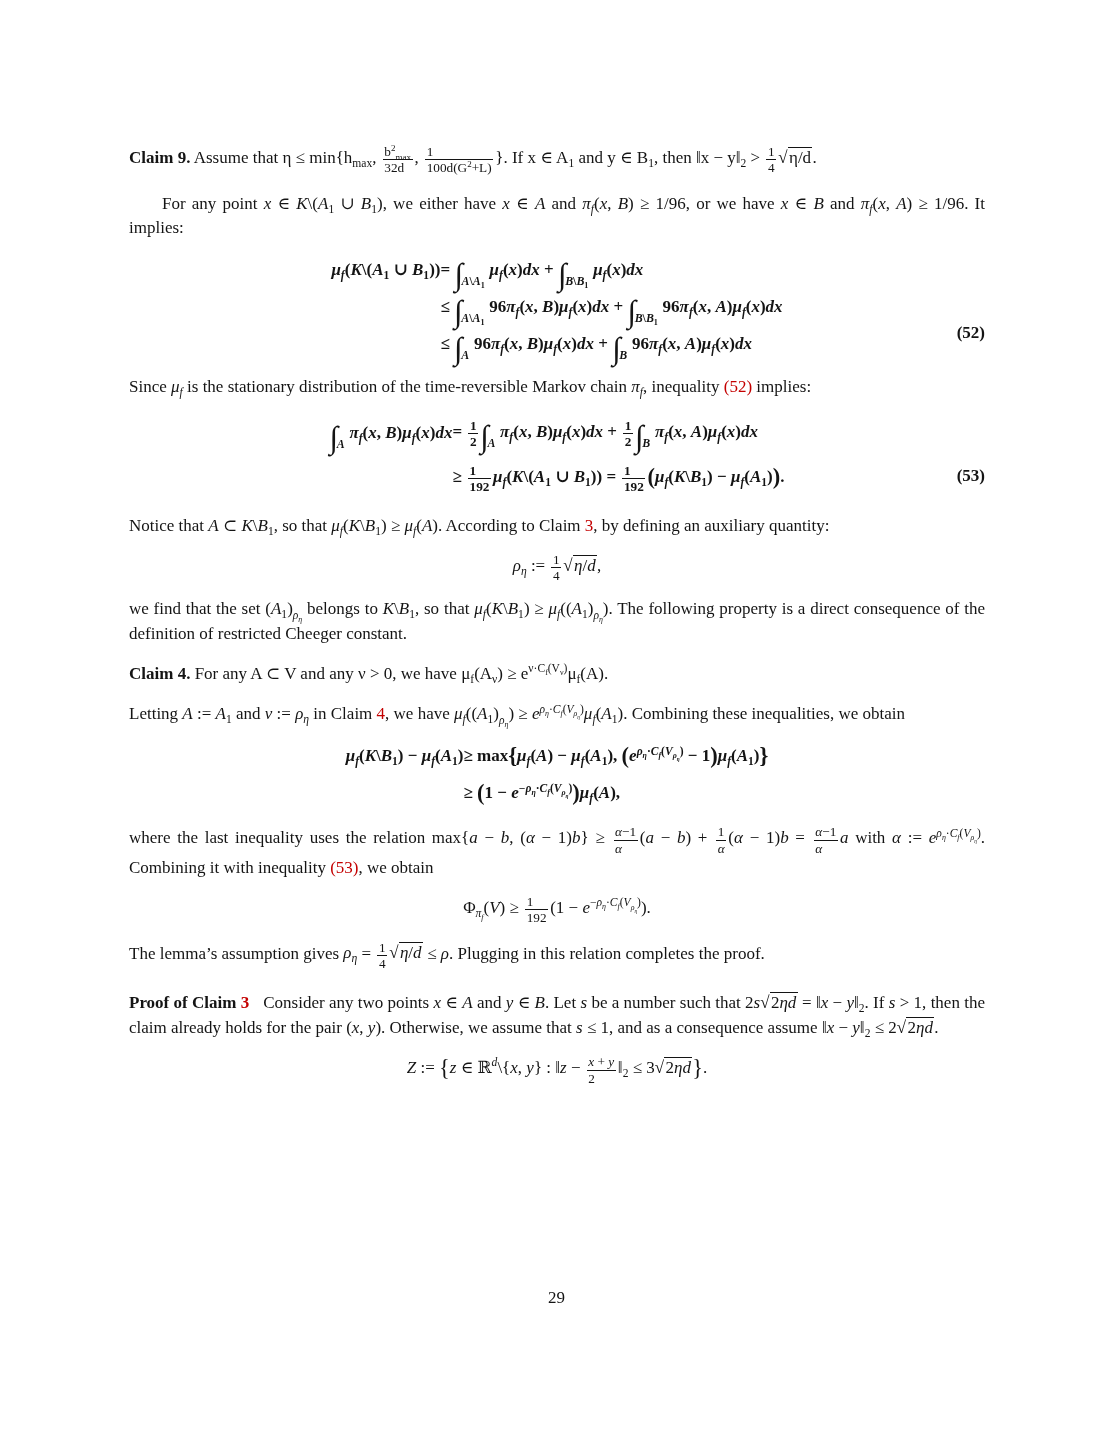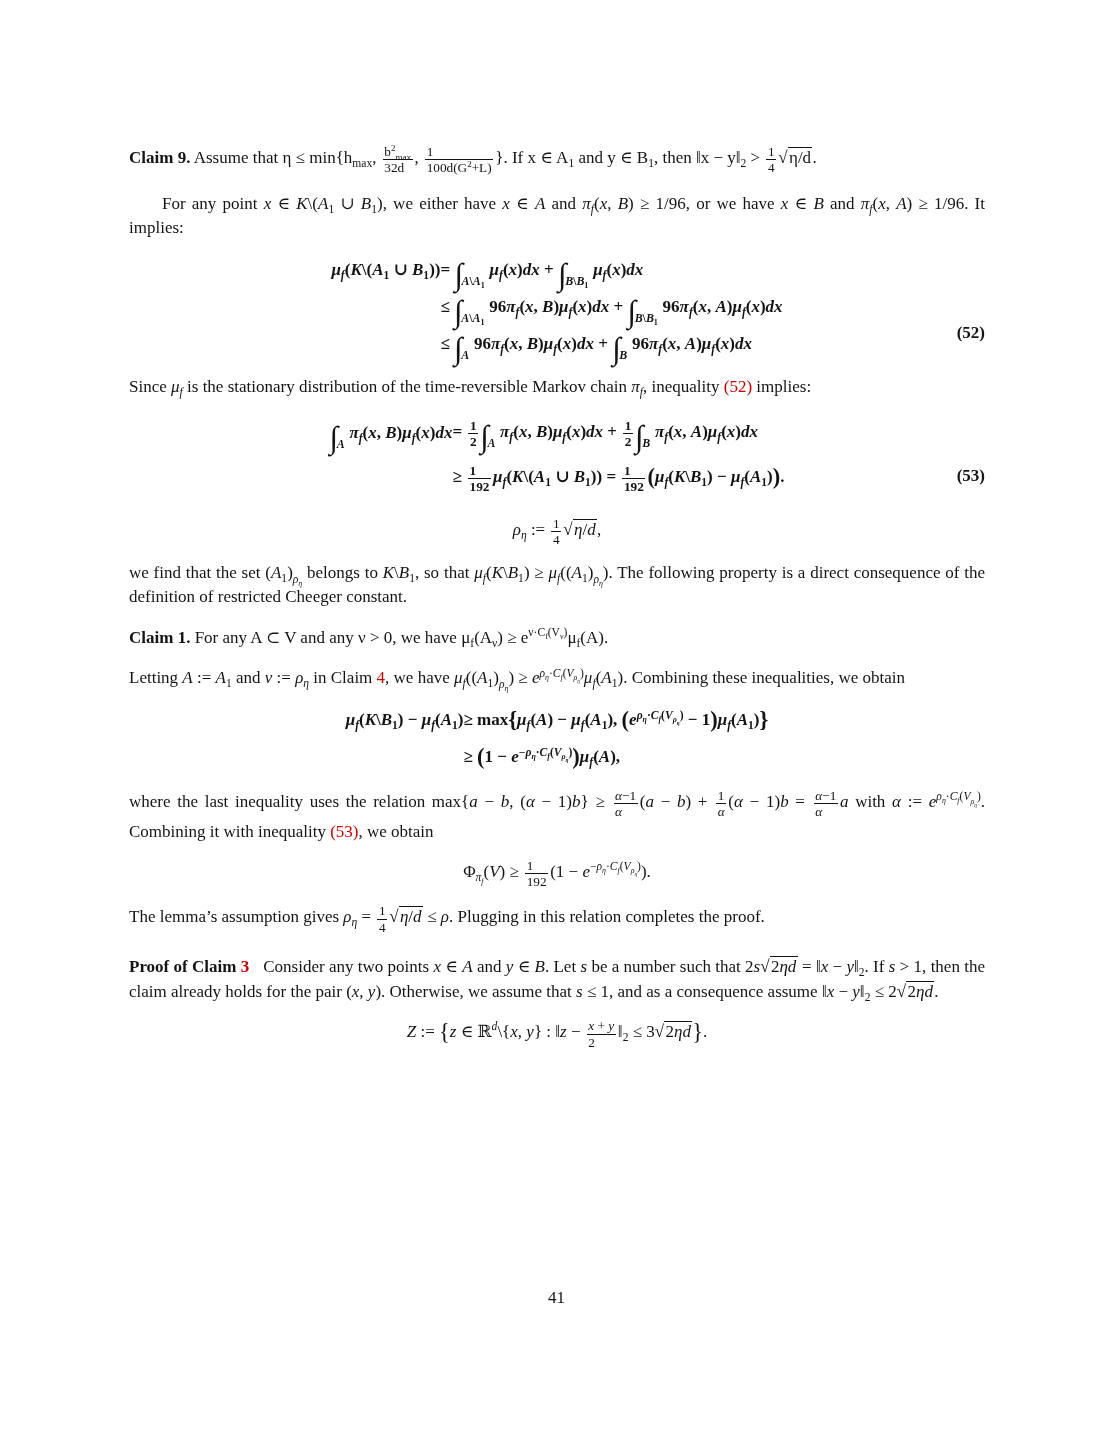--- a/index.html
+++ b/index.html
@@ -91,27 +91,28 @@
       </tr>
       <tr>
         <td class="el"></td>
         <td class="er">≥ <span class="frac"><span class="num">1</span><span class="den">192</span></span><i>μ<sub>f</sub></i>(<i>K</i>\(<i>A</i><sub>1</sub> ∪ <i>B</i><sub>1</sub>)) = <span class="frac"><span class="num">1</span><span class="den">192</span></span><span class="bp">(</span><i>μ<sub>f</sub></i>(<i>K</i>\<i>B</i><sub>1</sub>) − <i>μ<sub>f</sub></i>(<i>A</i><sub>1</sub>)<span class="bp">)</span>.</td>
       </tr>
     </tbody>
       </table>
     <span class="eqnum eqnum-53">(53)</span>
   </div>
 
+  <p class="para">Notice that <i>A</i> ⊂ <i>K</i>\<i>B</i><sub>1</sub>, so that <i>μ<sub>f</sub></i>(<i>K</i>\<i>B</i><sub>1</sub>) ≥ <i>μ<sub>f</sub></i>(<i>A</i>). According to Claim <span class="ref">3</span>, by defining an auxiliary quantity:</p>
 
   <div class="eqcenter"><i>ρ<sub>η</sub></i> := <span class="frac"><span class="num">1</span><span class="den">4</span></span><span class="sqrt"><span class="rad"><i>η</i>/<i>d</i></span></span>,</div>
 
   <p class="para">we find that the set (<i>A</i><sub>1</sub>)<sub><i>ρ<sub>η</sub></i></sub> belongs to <i>K</i>\<i>B</i><sub>1</sub>, so that <i>μ<sub>f</sub></i>(<i>K</i>\<i>B</i><sub>1</sub>) ≥ <i>μ<sub>f</sub></i>((<i>A</i><sub>1</sub>)<sub><i>ρ<sub>η</sub></i></sub>). The following property is a direct consequence of the definition of restricted Cheeger constant.</p>
 
   <p class="claim">
-    <span class="claim-label">Claim 1.</span>
+    <span class="claim-label">Claim 4.</span>
     <span class="claim-body">For any A ⊂ V and any ν &gt; 0, we have μ<sub>f</sub>(A<sub>ν</sub>) ≥ e<sup>ν·C<sub>f</sub>(V<sub>ν</sub>)</sup>μ<sub>f</sub>(A).</span>
   </p>
 
   <p class="para">Letting <i>A</i> := <i>A</i><sub>1</sub> and <i>ν</i> := <i>ρ<sub>η</sub></i> in Claim <span class="ref">4</span>, we have <i>μ<sub>f</sub></i>((<i>A</i><sub>1</sub>)<sub><i>ρ<sub>η</sub></i></sub>) ≥ <i>e</i><sup><i>ρ<sub>η</sub></i>·<i>C<sub>f</sub></i>(<i>V</i><sub><i>ρ<sub>η</sub></i></sub>)</sup><i>μ<sub>f</sub></i>(<i>A</i><sub>1</sub>). Combining these inequalities, we obtain</p>
 
   <div class="eqwrap">
     <table class="eqtable">
       <tbody>
           <tr>
         <td class="el"><i>μ<sub>f</sub></i>(<i>K</i>\<i>B</i><sub>1</sub>) − <i>μ<sub>f</sub></i>(<i>A</i><sub>1</sub>) </td>
@@ -133,13 +134,13 @@
 
   <p class="proof-para">
     <span class="proof-label">Proof of Claim <span class="ref">3</span></span><span>Consider any two points <i>x</i> ∈ <i>A</i> and <i>y</i> ∈ <i>B</i>. Let <i>s</i> be a number such that 2<i>s</i><span class="sqrt"><span class="rad">2<i>ηd</i></span></span> = ‖<i>x</i> − <i>y</i>‖<sub>2</sub>. If <i>s</i> &gt; 1, then the claim already holds for the pair (<i>x</i>, <i>y</i>). Otherwise, we assume that <i>s</i> ≤ 1, and as a consequence assume ‖<i>x</i> − <i>y</i>‖<sub>2</sub> ≤ 2<span class="sqrt"><span class="rad">2<i>ηd</i></span></span>.</span>
   </p>
 
 
   <div class="eqcenter"><i>Z</i> := <span class="bp">{</span><i>z</i> ∈ ℝ<sup><i>d</i></sup>\{<i>x</i>, <i>y</i>} :  ‖<i>z</i> − <span class="frac"><span class="num"><i>x</i> + <i>y</i></span><span class="den">2</span></span>‖<sub>2</sub> ≤ 3<span class="sqrt"><span class="rad">2<i>ηd</i></span></span><span class="bp">}</span>.</div>
 
 </div>
 
-<div class="footer">41</div>
+<div class="footer">29</div>
 
 </body></html>

